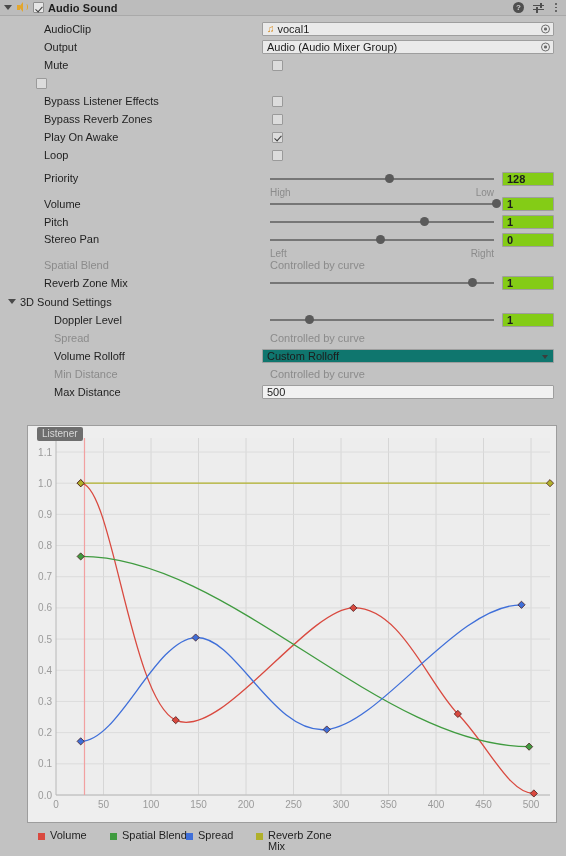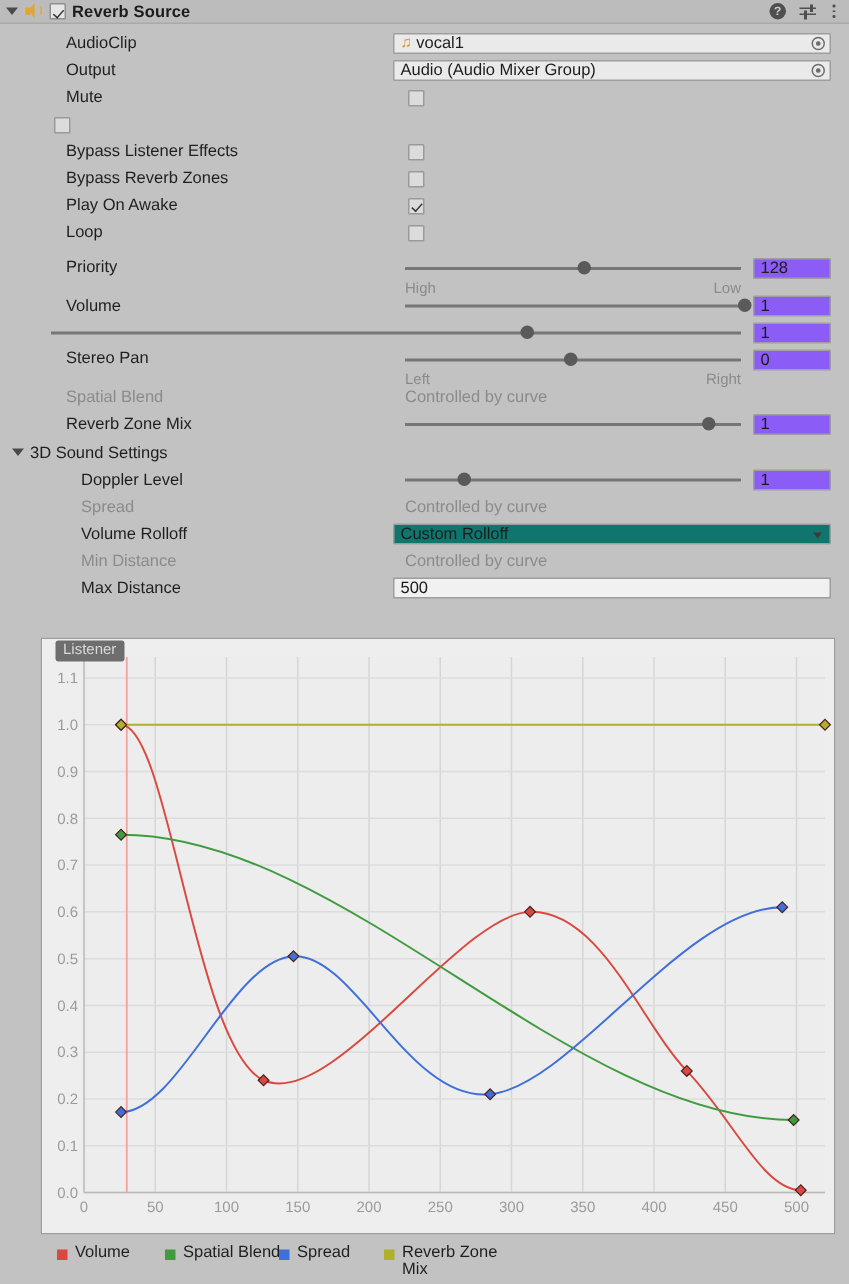--- a/index.html
+++ b/index.html
@@ -111,23 +111,23 @@
     margin-right:4px;
   }
   .track{
     position:absolute;left:8px;right:4px;top:8px;height:1.6px;background:#767676;
   }
   .knob{
     position:absolute;top:4px;width:9px;height:9px;border-radius:50%;
     background:#5a5a5a;margin-left:-4.5px;
   }
   .numbox{
-    width:52px;height:14px;box-sizing:border-box;background:#8b5cf6;
+    width:52px;height:14px;box-sizing:border-box;background:#84cc16;
     border:1px solid #9e9e9e;border-radius:1px;font-size:11px;color:#1c1c1c;
-    display:flex;align-items:center;padding-left:4px;margin-right:12px;
+    display:flex;align-items:center;padding-left:4px;margin-right:12px;font-weight:bold;
   }
   .ends{
     position:absolute;left:8px;right:4px;top:17px;height:11px;
     display:flex;justify-content:space-between;font-size:10px;color:#8b8b8b;
   }
   .row.tall{height:25px;align-items:flex-start;}
   .row.tall .label{padding-top:2px;}
   .row.tall .sliderwrap{height:25px;align-items:flex-start;}
   .row.tall .numbox{margin-top:2px;}
 
@@ -177,21 +177,21 @@
 <body>
 
 <div class="comp-header">
   <span class="foldout"></span>
   <span class="speaker-icon">
     <span class="body"></span>
       <span class="cone"></span>
       <span class="wave"></span>
   </span>
   <span class="hdr-check"></span>
-  <span class="comp-title">Reverb Source</span>
+  <span class="comp-title">Audio Sound</span>
   <span class="hdr-right">
     <span class="ic-help">?</span>
     <span class="ic-preset">
       <i class="l1"></i>
         <i class="l2"></i>
         <i class="k1"></i>
         <i class="k2"></i>
     </span>
     <span class="ic-kebab">
       <i></i>
@@ -262,20 +262,21 @@
   <div class="row">
     <div class="label">Volume</div>
     <div class="sliderwrap">
       <div class="track"></div>
       <div class="knob" style="left:99.5%"></div>
     </div>
     <div class="numbox">1</div>
   </div>
 
   <div class="row">
+    <div class="label">Pitch</div>
     <div class="sliderwrap">
       <div class="track"></div>
       <div class="knob" style="left:69%"></div>
     </div>
     <div class="numbox">1</div>
   </div>
 
   <div class="row tall">
     <div class="label">Stereo Pan</div>
     <div class="sliderwrap">

